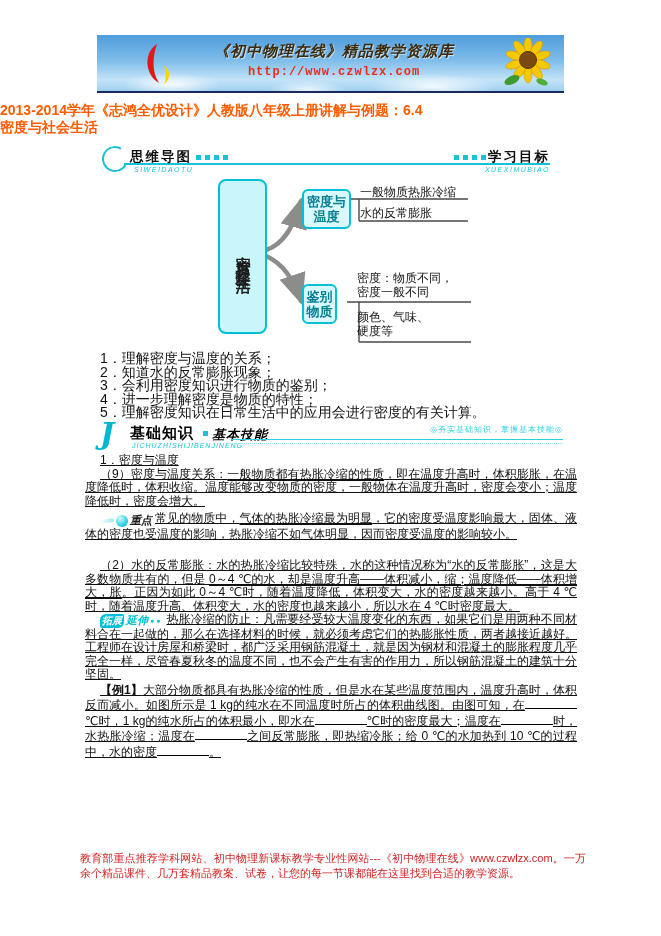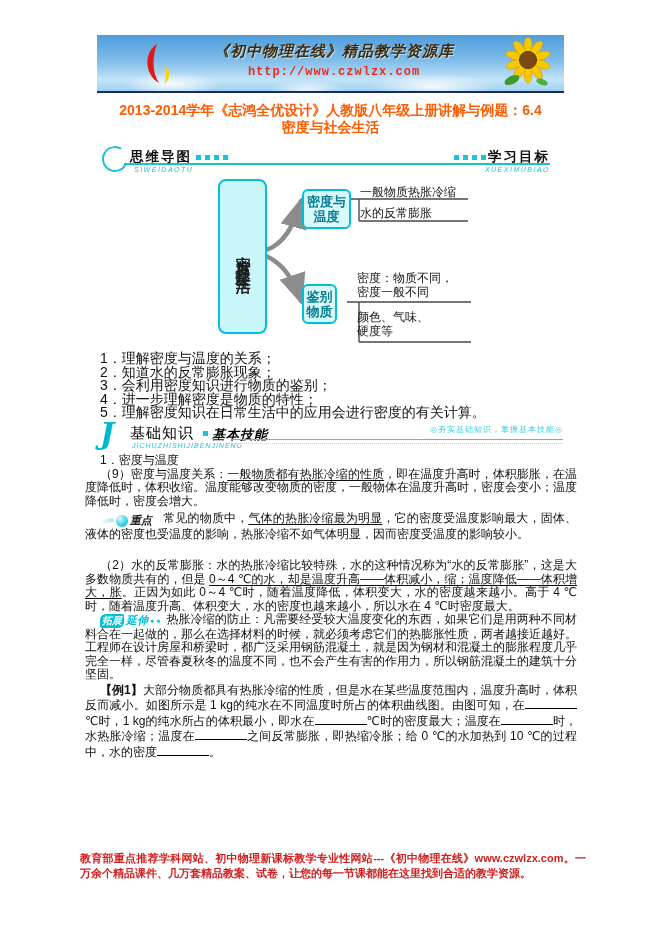--- a/index.html
+++ b/index.html
@@ -17,21 +17,21 @@
   .banner-title{position:absolute;left:92px;top:7px;width:290px;text-align:center;
     font-size:15px;font-weight:bold;font-style:italic;color:#3d2a0a;letter-spacing:1px;
     text-shadow:1px 1px 0 rgba(255,255,255,.55);}
   .banner-url{position:absolute;left:92px;top:30px;width:290px;text-align:center;
     font-family:"Liberation Mono","DejaVu Sans Mono",monospace;
     font-size:12px;font-weight:bold;color:#e82c1e;letter-spacing:1px;}
   .logo{position:absolute;left:38px;top:6px;}
   .sunflower{position:absolute;right:12px;top:3px;}
 
   
-  .doc-title{position:absolute;left:0;top:102px;width:661px;text-align:center;
+  .doc-title{position:absolute;left:0;top:102px;width:661px;text-align:left;
     color:#ff5c00;font-weight:bold;font-size:14px;line-height:17px;}
 
   
   .secbar{position:absolute;left:104px;top:146px;width:446px;height:30px;}
   .secbar-line{position:absolute;left:20px;top:17px;width:426px;height:2px;background:#17c2d6;}
   .arc-icon{position:absolute;left:-2px;top:0;width:22px;height:22px;border:2px solid #17c2d6;
     border-radius:50%;border-right-color:transparent;transform:rotate(-15deg);}
   .secbar-left{position:absolute;left:26px;top:2px;font-size:13.5px;font-weight:bold;color:#101010;letter-spacing:2px;}
   .secbar-right{position:absolute;right:0;top:2px;font-size:13.5px;font-weight:bold;color:#101010;letter-spacing:2px;}
   .pinyin{position:absolute;font-size:7px;font-style:italic;color:#18c5d8;letter-spacing:1.5px;}
@@ -59,57 +59,57 @@
   .mm-i3{left:357px;top:272px;}
   .mm-i4{left:357px;top:311px;}
 
   
   .objectives{position:absolute;left:100px;top:352px;font-size:14px;line-height:13.6px;color:#111;}
 
   
   .kb{position:absolute;left:100px;top:420px;width:465px;height:34px;}
   .kb-j{position:absolute;left:0;top:-4px;font-family:"DejaVu Serif","Liberation Serif",serif;
     font-style:italic;font-weight:bold;font-size:30px;color:#00b7d0;}
-  .kb-main{position:absolute;left:30px;top:4px;font-size:15px;font-weight:normal;color:#000;letter-spacing:1px;}
+  .kb-main{position:absolute;left:30px;top:4px;font-size:15px;font-weight:bold;color:#000;letter-spacing:1px;}
   .kb-dot{position:absolute;left:103px;top:11px;width:5px;height:5px;background:#18c5d8;}
   .kb-sub{position:absolute;left:112px;top:6px;font-size:13px;font-weight:bold;font-style:italic;color:#000;letter-spacing:1px;}
   .kb-py{position:absolute;left:32px;top:22px;font-size:7px;font-style:italic;color:#18c5d8;letter-spacing:1px;}
   .kb-tag{position:absolute;right:2px;top:4px;font-size:8px;color:#35d2e2;letter-spacing:1px;}
   .kb-line1{position:absolute;left:132px;top:19px;width:331px;height:1px;background:#2bd0e0;}
   .kb-line2{position:absolute;left:132px;top:23px;width:331px;border-top:1px dotted #8fe8f2;}
 
   
   .bodytext{position:absolute;left:85px;top:454px;width:492px;font-size:12px;line-height:13.5px;
     color:#101010;text-align:justify;}
-  .para{margin:0;text-indent:15px;}
+  .para{margin:0;text-indent:15px;text-decoration:underline;}
   .m-kp{margin-top:4px;}
   .m-p2{margin-top:18px;}
   .m-ex{margin-top:2px;}
   .seg-u{text-decoration:underline;text-underline-offset:2px;}
   .seg-b{font-weight:bold;}
   .seg-blank{display:inline-block;width:52px;height:11px;border-bottom:1px solid #000;}
 
   
-  .kp{display:inline-flex;align-items:center;gap:2px;margin-right:11px;text-indent:0;vertical-align:-1px;}
+  .kp{display:inline-flex;align-items:center;gap:2px;margin-right:3px;text-indent:0;vertical-align:-1px;}
   .kp-swoosh{width:14px;height:4px;border-radius:2px;transform:rotate(-8deg);
     background:linear-gradient(90deg,rgba(0,191,214,0),#9fe6f0);}
   .kp-ball{width:12px;height:12px;border-radius:50%;
     background:radial-gradient(circle at 35% 30%,#d9fbff,#2fd0e2 60%,#00a9c4);}
   .kp-txt{font-size:11px;font-style:italic;font-weight:bold;color:#222;}
 
   
   .xb{display:inline-flex;align-items:center;gap:2px;margin-right:4px;text-indent:0;vertical-align:-1px;}
   .xb-box{background:#00bfd6;color:#fff;font-size:10px;font-weight:bold;font-style:italic;
     border-radius:6px 2px 6px 2px;padding:0 2px;}
   .xb-script{color:#00bfd6;font-size:11px;font-weight:bold;font-style:italic;}
   .xb-dots{color:#00bfd6;font-size:7px;letter-spacing:2px;}
 
   
   .footer{position:absolute;left:80px;top:851px;width:506px;font-size:11px;line-height:15px;
-    color:#cf1f1f;font-weight:bold;text-align:justify;}
+    color:#cf1f1f;font-weight:normal;text-align:justify;}
 </style>
 </head>
 <body>
 
 <div class="page">
 
   <div class="banner">
     <svg class="logo" width="46" height="46" viewBox="0 0 46 46">
       <path d="M22 3 C 8 12 10 34 24 42 C 16 30 18 14 22 3 Z" fill="#e01818"></path>
       <path d="M29 25 C 36 29 36 38 29 43 C 32 37 31 30 29 25 Z" fill="#ffd400"></path>

